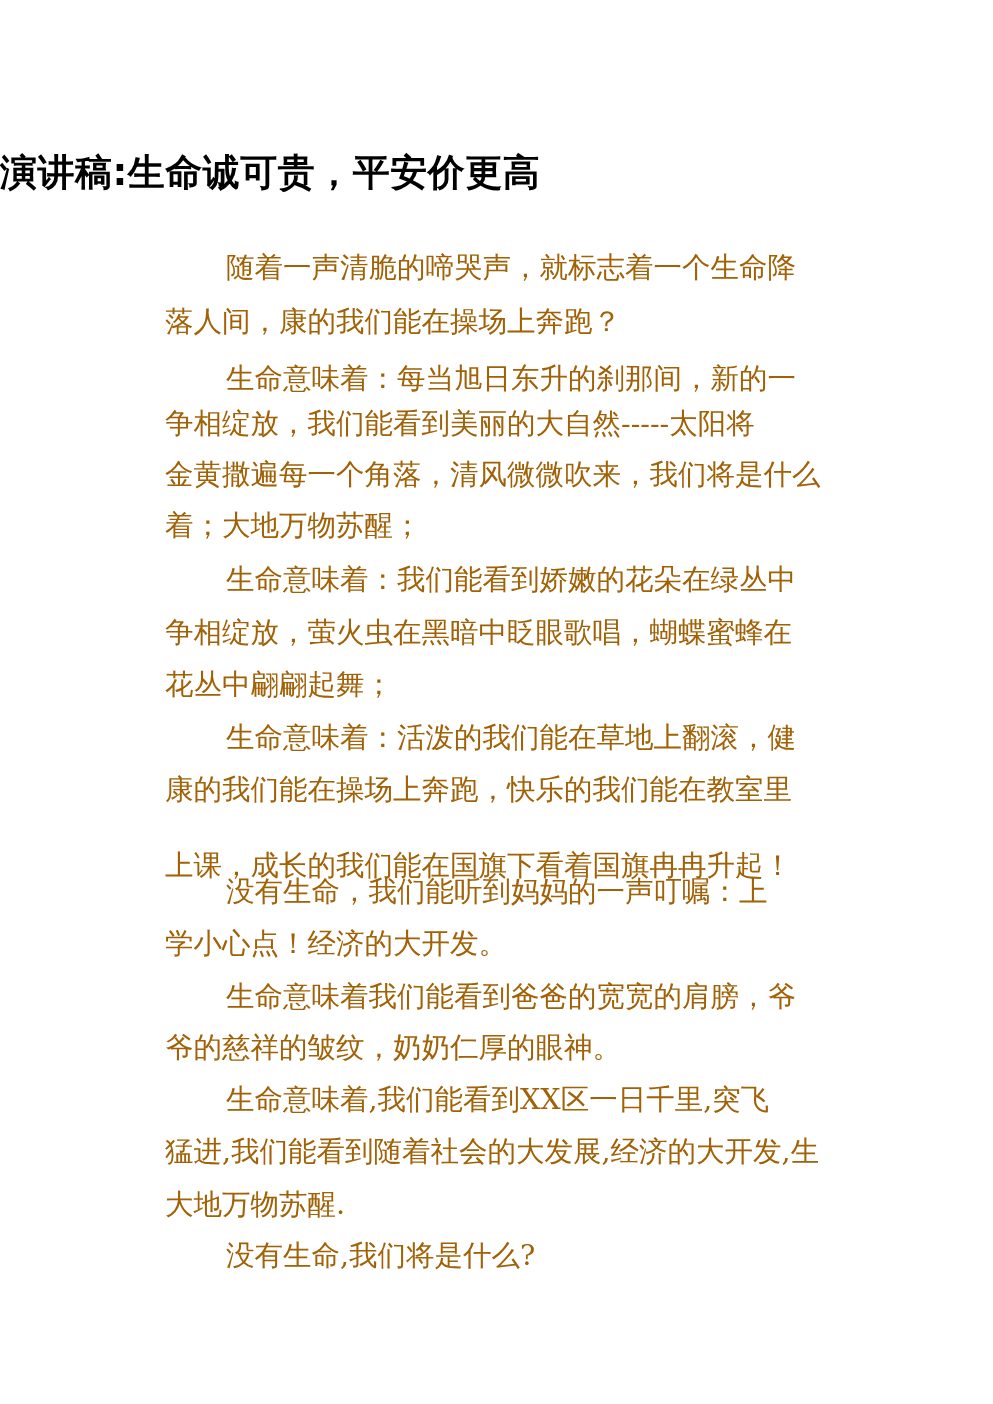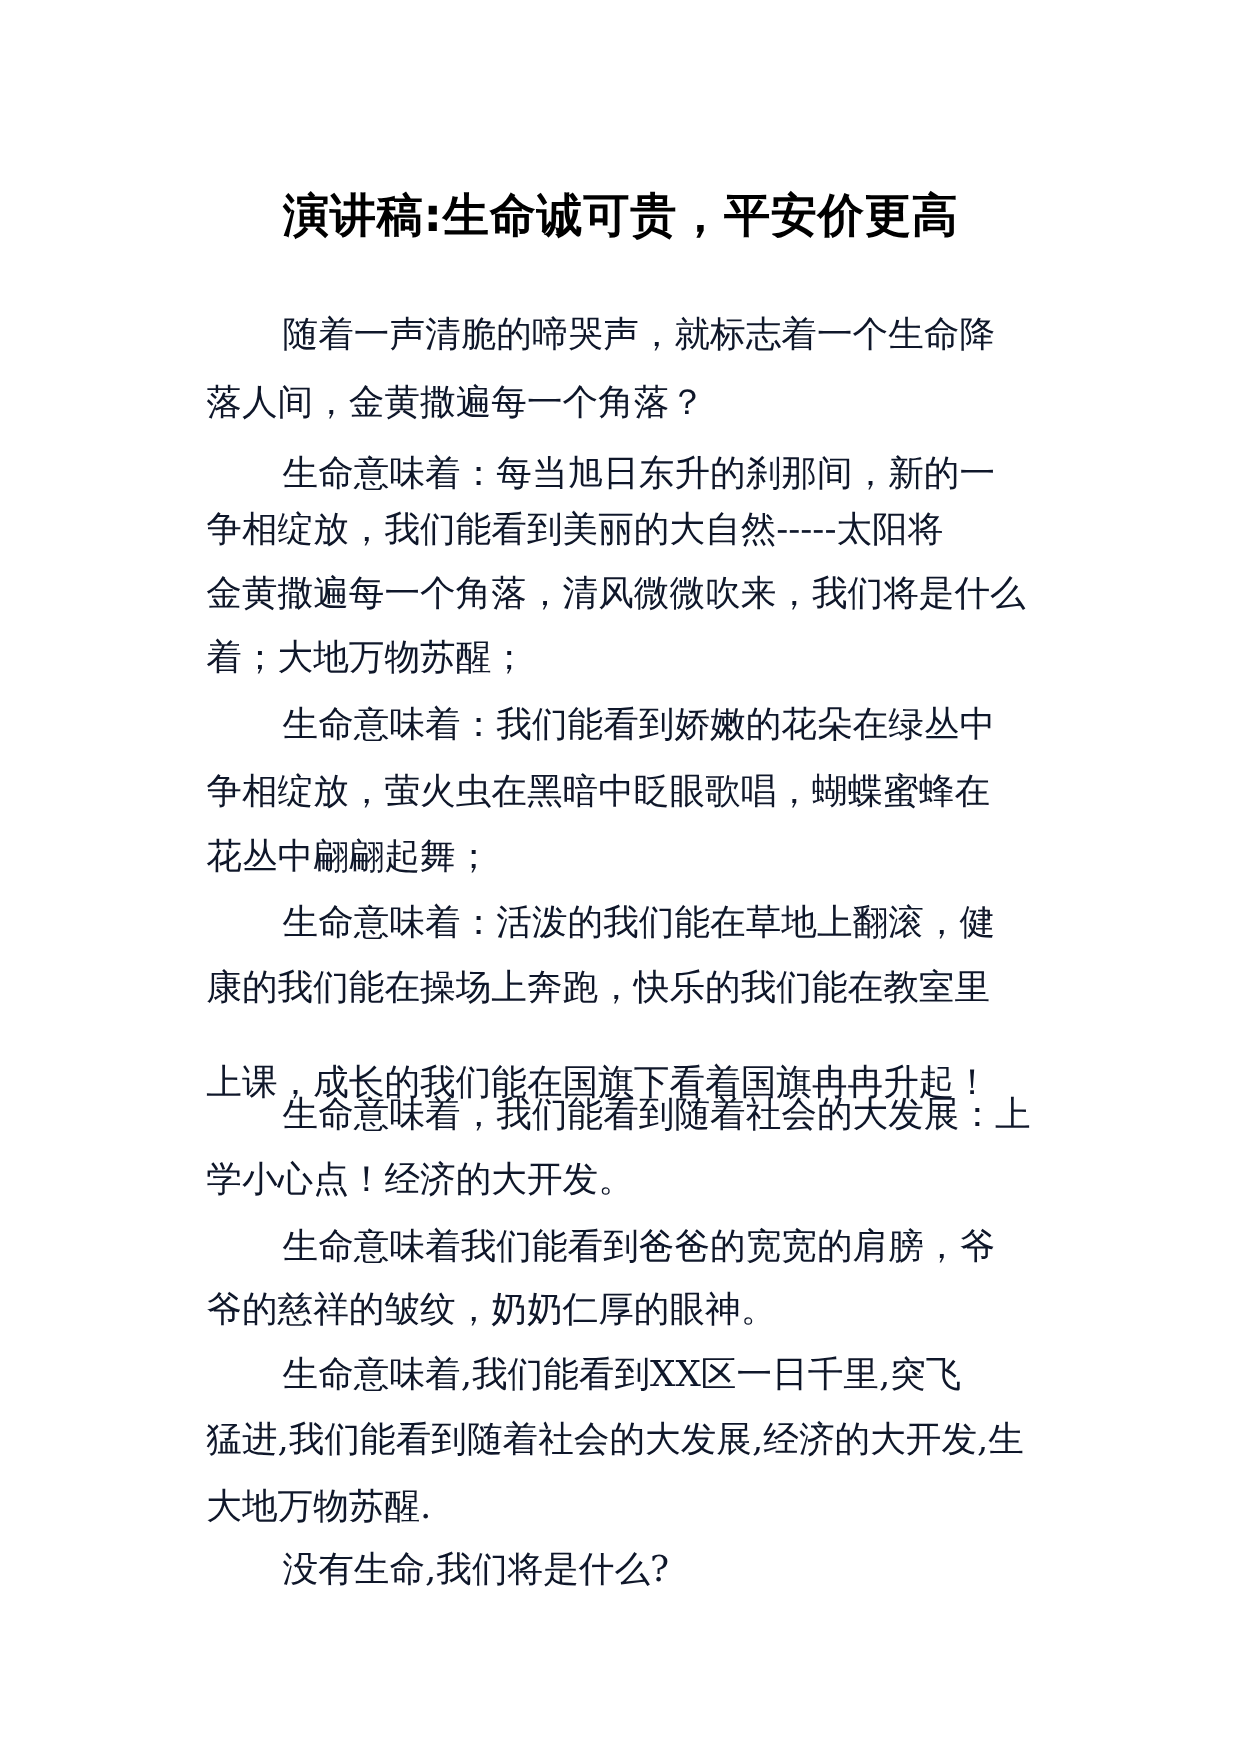--- a/index.html
+++ b/index.html
@@ -13,61 +13,60 @@
     position: relative;
     overflow: hidden;
     font-family: "DejaVu Serif", "Liberation Serif", serif;
     color: #111111;
   }
   .title {
     position: absolute;
     left: 0;
     top: 122px;
     width: 993px;
-    text-align: center;
     font-family: "DejaVu Sans", "Liberation Sans", sans-serif;
     font-weight: bold;
     font-size: 37px;
     line-height: 52px;
     color: #000000;
     letter-spacing: 0.5px;
   }
   .line {
     position: absolute;
     left: 165px;
     white-space: nowrap;
     font-size: 28.5px;
     line-height: 40px;
-    color: #0f172a;
+    color: #a16207;
   }
   .line.indent { left: 226px; }
 </style>
 </head>
 <body>
 
 <h1 class="title">演讲稿:生命诚可贵，平安价更高</h1>
 
 <div>
   <div class="line indent" style="top:248px">随着一声清脆的啼哭声，就标志着一个生命降</div>
-  <div class="line" style="top:302px">落人间，金黄撒遍每一个角落？</div>
+  <div class="line" style="top:302px">落人间，康的我们能在操场上奔跑？</div>
 
   <div class="line indent" style="top:359px">生命意味着：每当旭日东升的刹那间，新的一</div>
   <div class="line" style="top:404px">争相绽放，我们能看到美丽的大自然-----太阳将</div>
   <div class="line" style="top:455px">金黄撒遍每一个角落，清风微微吹来，我们将是什么</div>
   <div class="line" style="top:506px">着；大地万物苏醒；</div>
 
   <div class="line indent" style="top:560px">生命意味着：我们能看到娇嫩的花朵在绿丛中</div>
   <div class="line" style="top:613px">争相绽放，萤火虫在黑暗中眨眼歌唱，蝴蝶蜜蜂在</div>
   <div class="line" style="top:665px">花丛中翩翩起舞；</div>
 
   <div class="line indent" style="top:718px">生命意味着：活泼的我们能在草地上翻滚，健</div>
   <div class="line" style="top:770px">康的我们能在操场上奔跑，快乐的我们能在教室里</div>
   <div class="line" style="top:846px">上课，成长的我们能在国旗下看着国旗冉冉升起！</div>
 
-  <div class="line indent" style="top:872px">生命意味着，我们能看到随着社会的大发展：上</div>
+  <div class="line indent" style="top:872px">没有生命，我们能听到妈妈的一声叮嘱：上</div>
   <div class="line" style="top:924px">学小心点！经济的大开发。</div>
 
   <div class="line indent" style="top:977px">生命意味着我们能看到爸爸的宽宽的肩膀，爷</div>
   <div class="line" style="top:1028px">爷的慈祥的皱纹，奶奶仁厚的眼神。</div>
 
   <div class="line indent" style="top:1080px">生命意味着,我们能看到XX区一日千里,突飞</div>
   <div class="line" style="top:1132px">猛进,我们能看到随着社会的大发展,经济的大开发,生</div>
   <div class="line" style="top:1185px">大地万物苏醒.</div>
 
   <div class="line indent" style="top:1236px">没有生命,我们将是什么?</div>

